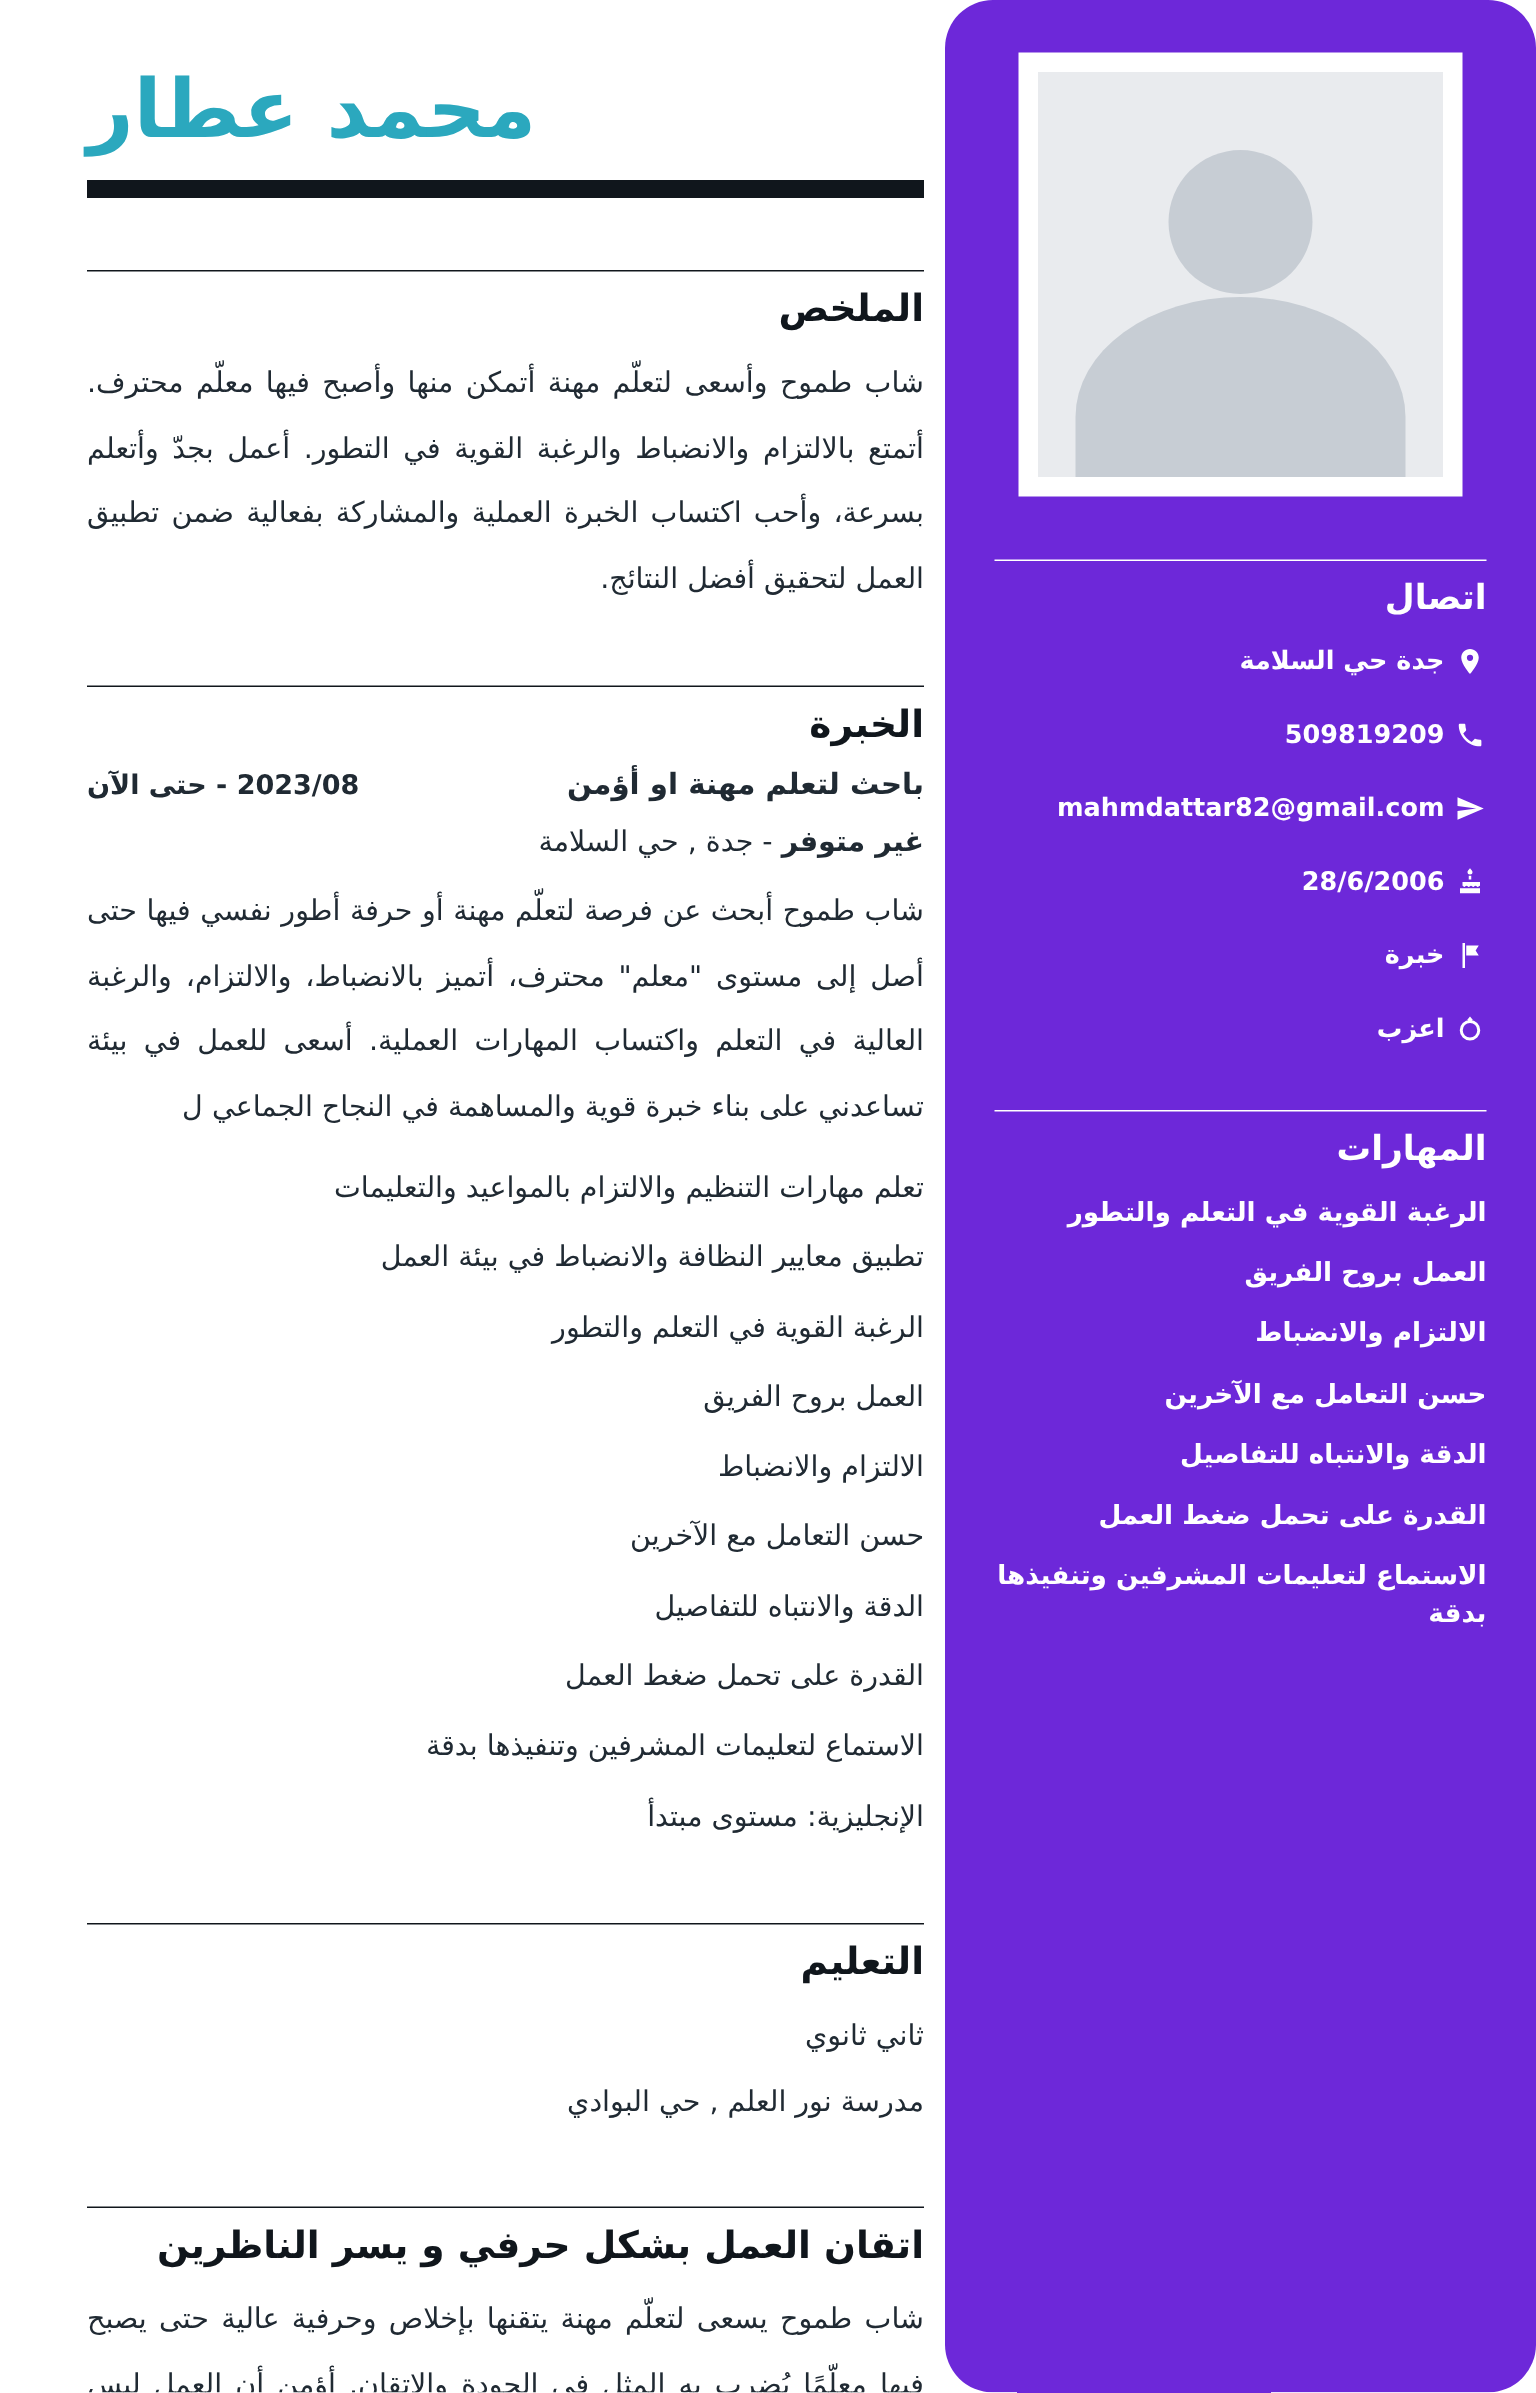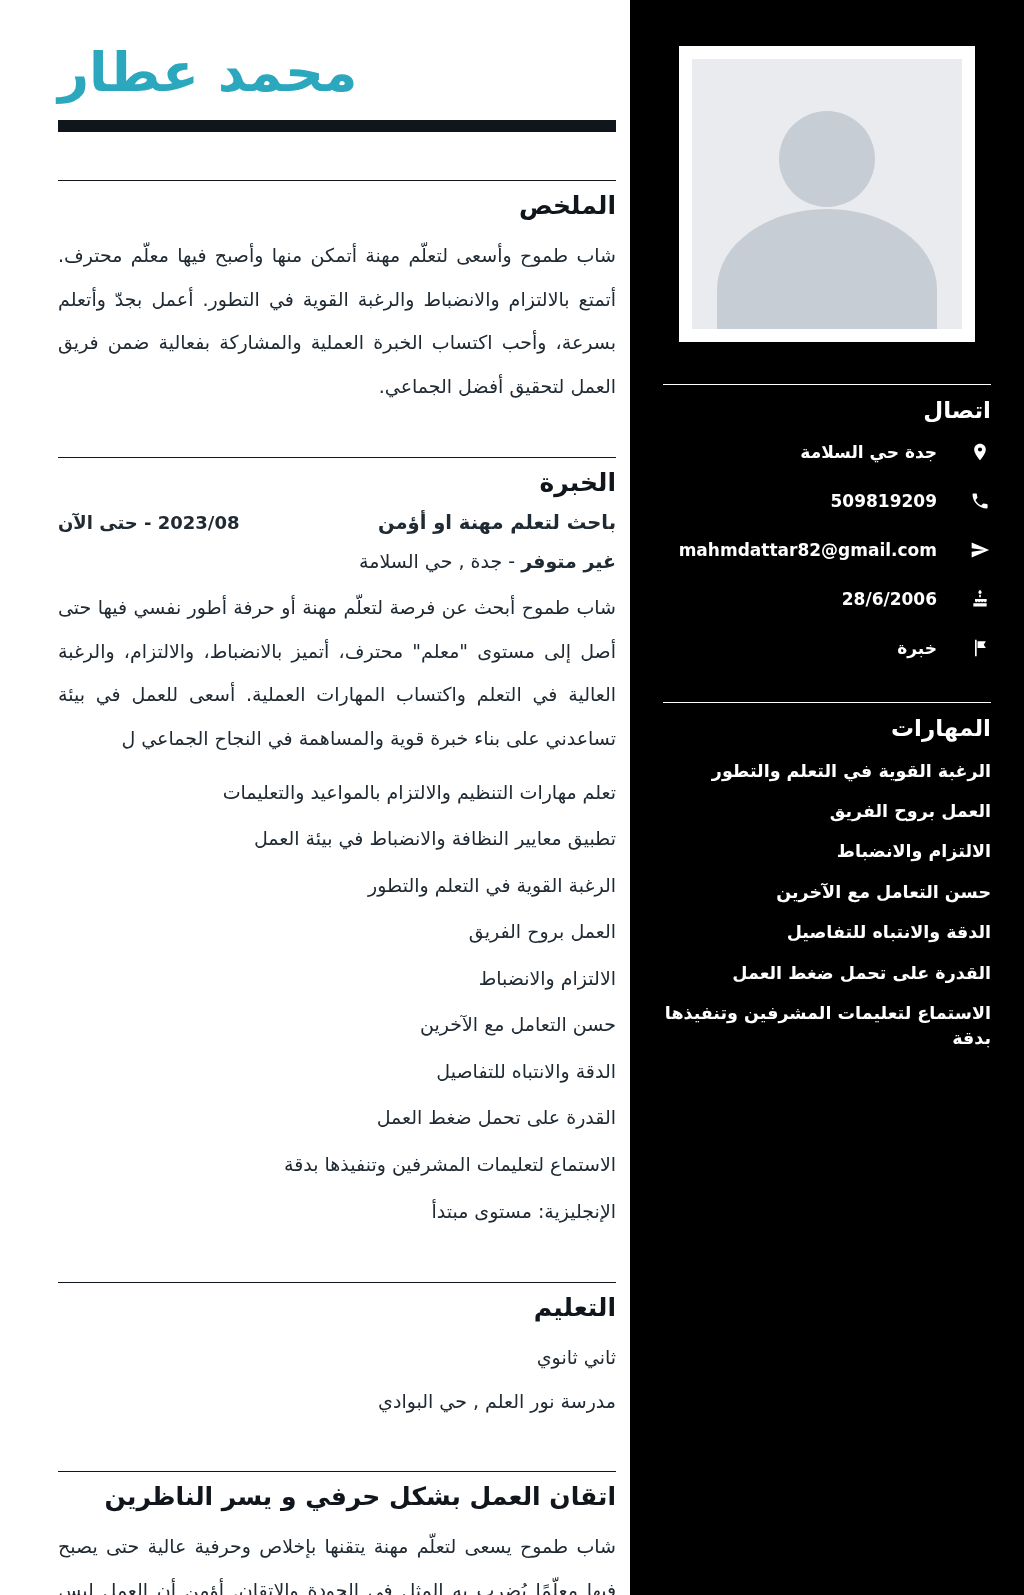--- a/index.html
+++ b/index.html
@@ -14,23 +14,24 @@
     margin: 0 auto;
     display: flex;           
     background: #ffffff;
     overflow: hidden;
   }
 
   
   .sidebar {
     width: 394px;
     flex: 0 0 394px;
-    background: #000000;
+    background: #6d28d9;
     color: #ffffff;
-    padding: 46px 33px 30px 33px;
+    padding: 35px 33px 30px 33px;
+    border-radius: 32px;
   }
   .photo-frame {
     width: 296px;
     height: 296px;
     margin: 0 auto;
     background: #ffffff;
     padding: 13px;
   }
   .photo {
     width: 100%;
@@ -63,21 +64,21 @@
     margin-bottom: 12px;
   }
   .side-title {
     font-size: 23px;
     font-weight: 700;
     margin-bottom: 18px;
   }
   .contact-row {
     display: flex;
     align-items: center;
-    gap: 32px;
+    gap: 6px;
     margin-bottom: 26px;
   }
   .contact-row .cicon {
     width: 22px; height: 22px;
     flex: 0 0 22px;
     display: inline-flex;
     align-items: center;
     justify-content: center;
   }
   .contact-row .ctext {
@@ -202,20 +203,29 @@
 
       <div class="contact-row">
         <span class="cicon">
           <svg width="20" height="20" viewBox="0 0 24 24">
               <path fill="#ffffff" d="M6 2h2v20H6zM9 4h10l-2.5 4L19 12H9V4z"></path>
             </svg>
         </span>
         <span class="ctext">خبرة</span>
       </div>
 
+      <div class="contact-row">
+        <span class="cicon">
+          <svg width="20" height="20" viewBox="0 0 24 24">
+              <circle cx="12" cy="13" r="7" fill="none" stroke="#ffffff" stroke-width="2.4"></circle>
+              <path fill="#ffffff" d="M12 2l2.2 2.6L12 7 9.8 4.6 12 2z"></path>
+            </svg>
+        </span>
+        <span class="ctext">اعزب</span>
+      </div>
     </div>
 
     <div class="side-section">
       <hr class="side-rule">
       <div class="side-title">المهارات</div>
       <div class="skill-item">الرغبة القوية في التعلم والتطور</div>
       <div class="skill-item">العمل بروح الفريق</div>
       <div class="skill-item">الالتزام والانضباط</div>
       <div class="skill-item">حسن التعامل مع الآخرين</div>
       <div class="skill-item">الدقة والانتباه للتفاصيل</div>
@@ -226,21 +236,21 @@
   </aside>
 
   <main class="main">
 
     <h1 class="name">محمد عطار</h1>
     <div class="name-bar"></div>
 
     <section class="section">
       <hr class="section-rule">
       <h2 class="section-title">الملخص</h2>
-      <p class="para">شاب طموح وأسعى لتعلّم مهنة أتمكن منها وأصبح فيها معلّم محترف. أتمتع بالالتزام والانضباط والرغبة القوية في التطور. أعمل بجدّ وأتعلم بسرعة، وأحب اكتساب الخبرة العملية والمشاركة بفعالية ضمن فريق العمل لتحقيق أفضل الجماعي.</p>
+      <p class="para">شاب طموح وأسعى لتعلّم مهنة أتمكن منها وأصبح فيها معلّم محترف. أتمتع بالالتزام والانضباط والرغبة القوية في التطور. أعمل بجدّ وأتعلم بسرعة، وأحب اكتساب الخبرة العملية والمشاركة بفعالية ضمن تطبيق العمل لتحقيق أفضل النتائج.</p>
     </section>
 
     <section class="section">
       <hr class="section-rule">
       <h2 class="section-title">الخبرة</h2>
 
       <div class="job-head">
         <span class="job-title">باحث لتعلم مهنة او أؤمن</span>
         <span class="job-date">2023/08 - حتى الآن</span>
       </div>

